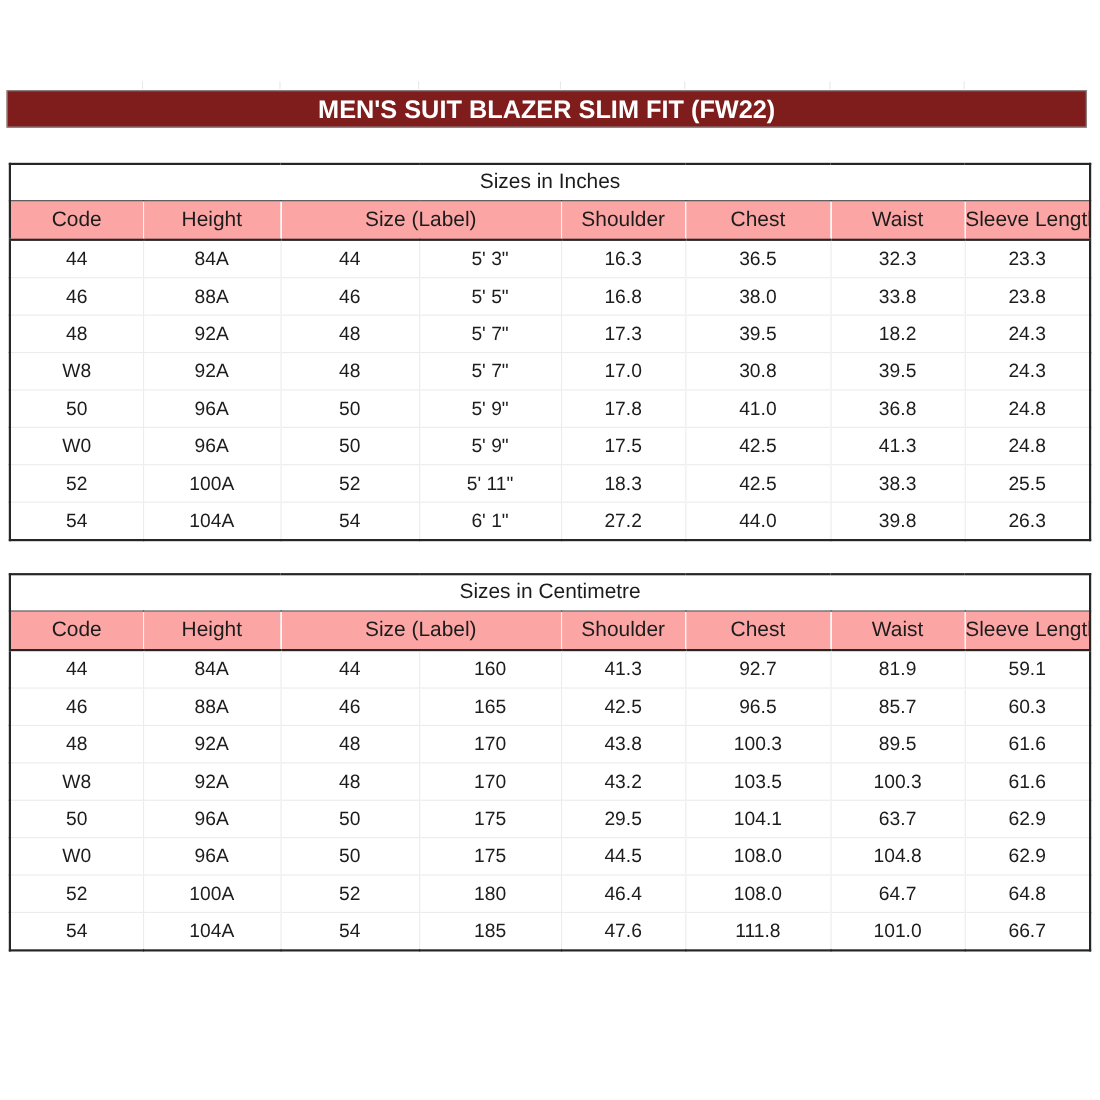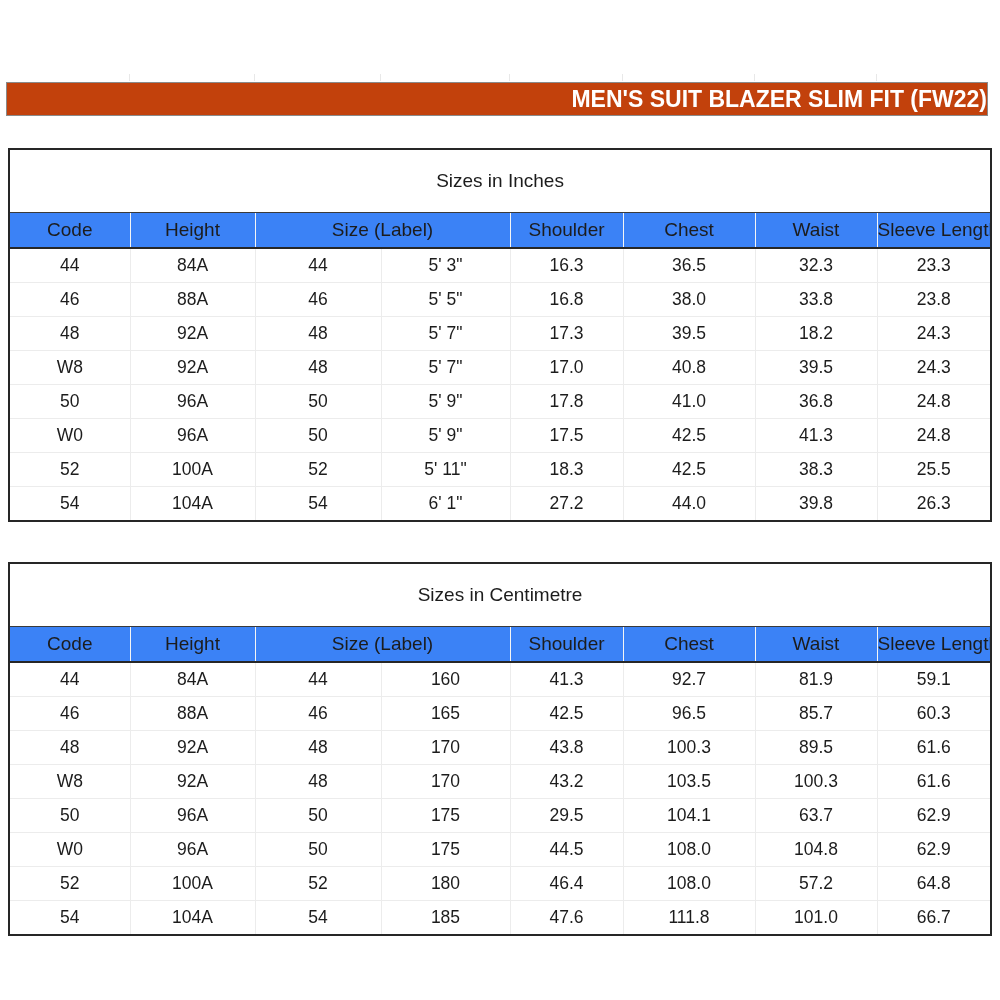--- a/index.html
+++ b/index.html
@@ -17,55 +17,55 @@
     width: 1px;
     height: 7px;
     background: #e8e8e8;
   }
   .banner {
     position: absolute;
     left: 6px;
     top: 82px;
     width: 980px;
     height: 32px;
-    background: #c2410c;
+    background: #7f1d1d;
     border: 1px solid #8a8a8a;
     display: flex;
     align-items: center;
-    justify-content: flex-end;
+    justify-content: center;
   }
   .banner-title {
     color: #ffffff;
     font-size: 23px;
     font-weight: bold;
     letter-spacing: 0px;
     white-space: nowrap;
   }
   .table-wrap { position: absolute; left: 8px; }
   .table-wrap.t1 { top: 148px; }
-  .table-wrap.t2 { top: 562px; }
+  .table-wrap.t2 { top: 521px; }
   table.size-table {
     width: 982px;
     border-collapse: collapse;
     table-layout: fixed;
     border: 2px solid #262626;
     color: #1c1c1c;
   }
   tr.title-row td {
     background: #ffffff;
     height: 32px;
     text-align: center;
     vertical-align: middle;
     font-size: 19px;
     border-bottom: 1px solid #3a3a3a;
-    padding: 15px;
+    padding: 0;
     border-radius: 14px;
   }
   tr.header-row th {
-    background: #3b82f6;
+    background: #fca5a5;
     height: 34px;
     font-weight: normal;
     font-size: 19px;
     text-align: center;
     vertical-align: middle;
     border-bottom: 2px solid #262626;
     border-left: 1px solid #f5f5f5;
     padding: 0;
     overflow: hidden;
     white-space: nowrap;
@@ -155,21 +155,21 @@
           <td>39.5</td>
           <td>18.2</td>
           <td>24.3</td>
         </tr>
         <tr>
           <td>W8</td>
           <td>92A</td>
           <td>48</td>
           <td>5' 7"</td>
           <td>17.0</td>
-          <td>40.8</td>
+          <td>30.8</td>
           <td>39.5</td>
           <td>24.3</td>
         </tr>
         <tr>
           <td>50</td>
           <td>96A</td>
           <td>50</td>
           <td>5' 9"</td>
           <td>17.8</td>
           <td>41.0</td>
@@ -297,21 +297,21 @@
           <td>104.8</td>
           <td>62.9</td>
         </tr>
         <tr>
           <td>52</td>
           <td>100A</td>
           <td>52</td>
           <td>180</td>
           <td>46.4</td>
           <td>108.0</td>
-          <td>57.2</td>
+          <td>64.7</td>
           <td>64.8</td>
         </tr>
         <tr>
           <td>54</td>
           <td>104A</td>
           <td>54</td>
           <td>185</td>
           <td>47.6</td>
           <td>111.8</td>
           <td>101.0</td>

